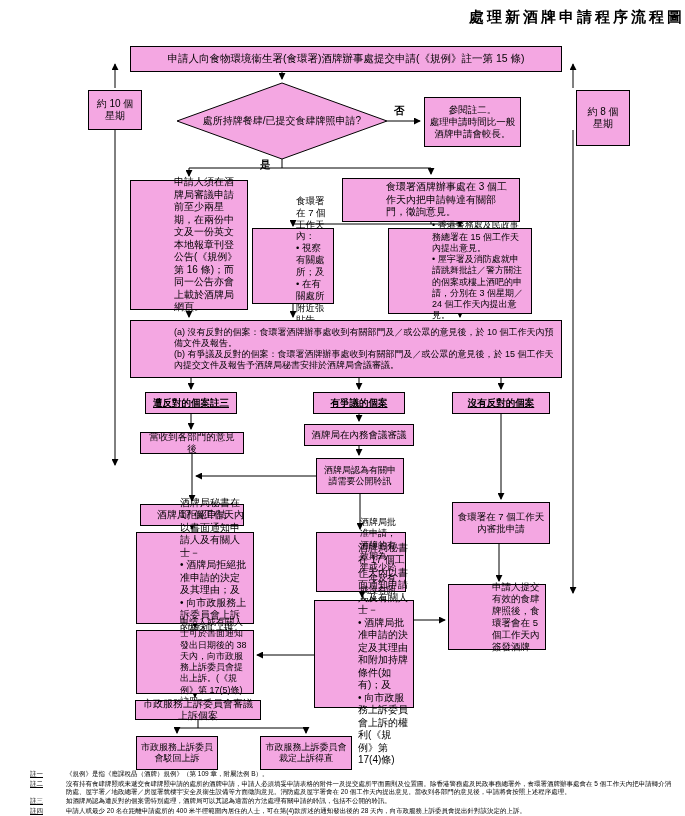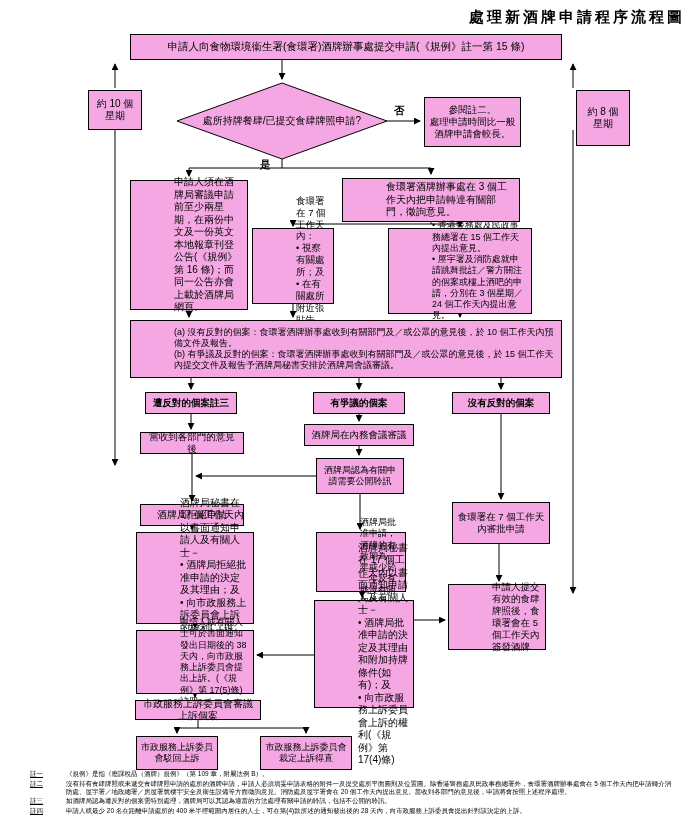--- a/index.html
+++ b/index.html
@@ -7,24 +7,24 @@
   body { font-family: "Liberation Sans", "DejaVu Sans", sans-serif; color: #000; }
   .canvas { position: relative; width: 685px; height: 816px; background: var(--bg, #fff); overflow: hidden; }
   .wires { position: absolute; left: 0; top: 0; z-index: 0; }
   .title { position: absolute; top: 8px; left: 0; width: 100%; text-align: right;
            font-size: 15px; font-weight: bold; letter-spacing: 3px; z-index: 1; }
   .node { position: absolute; z-index: 1; background: var(--box-fill, #F4A7E2);
           border: 1px solid var(--box-border, #000); white-space: pre-line;
           line-height: 1.25; padding: 2px 4px; display: flex; align-items: center; }
   .center { justify-content: center; text-align: center; }
   .leftal { text-align: left; padding-left: 43px; }
-  .bold { font-weight: bold; }
+  .bold { font-weight: bold; text-decoration: underline; }
   .naked { background: transparent; border: none; }
   .flow-label { position: absolute; z-index: 2; font-size: 10.5px; font-weight: bold; }
-  .fs105 { font-size: 10.5px; } .fs10 { font-size: 10px; } .fs95 { font-size: 9.5px; }
+  .fs105 { font-size: 10.5px; margin-top: 12px; } .fs10 { font-size: 10px; } .fs95 { font-size: 9.5px; }
   .fs9 { font-size: 9px; } .fs85 { font-size: 10px; }
   .footnotes { position: absolute; left: 30px; top: 770px; width: 645px; z-index: 1;
                font-size: 6.5px; line-height: 1.2; }
   .fn-row { display: flex; margin-bottom: 2px; }
   .fn-label { width: 36px; flex: none; text-decoration: underline; }
   .fn-text { flex: 1; }
 </style>
 </head>
 <body>
 

